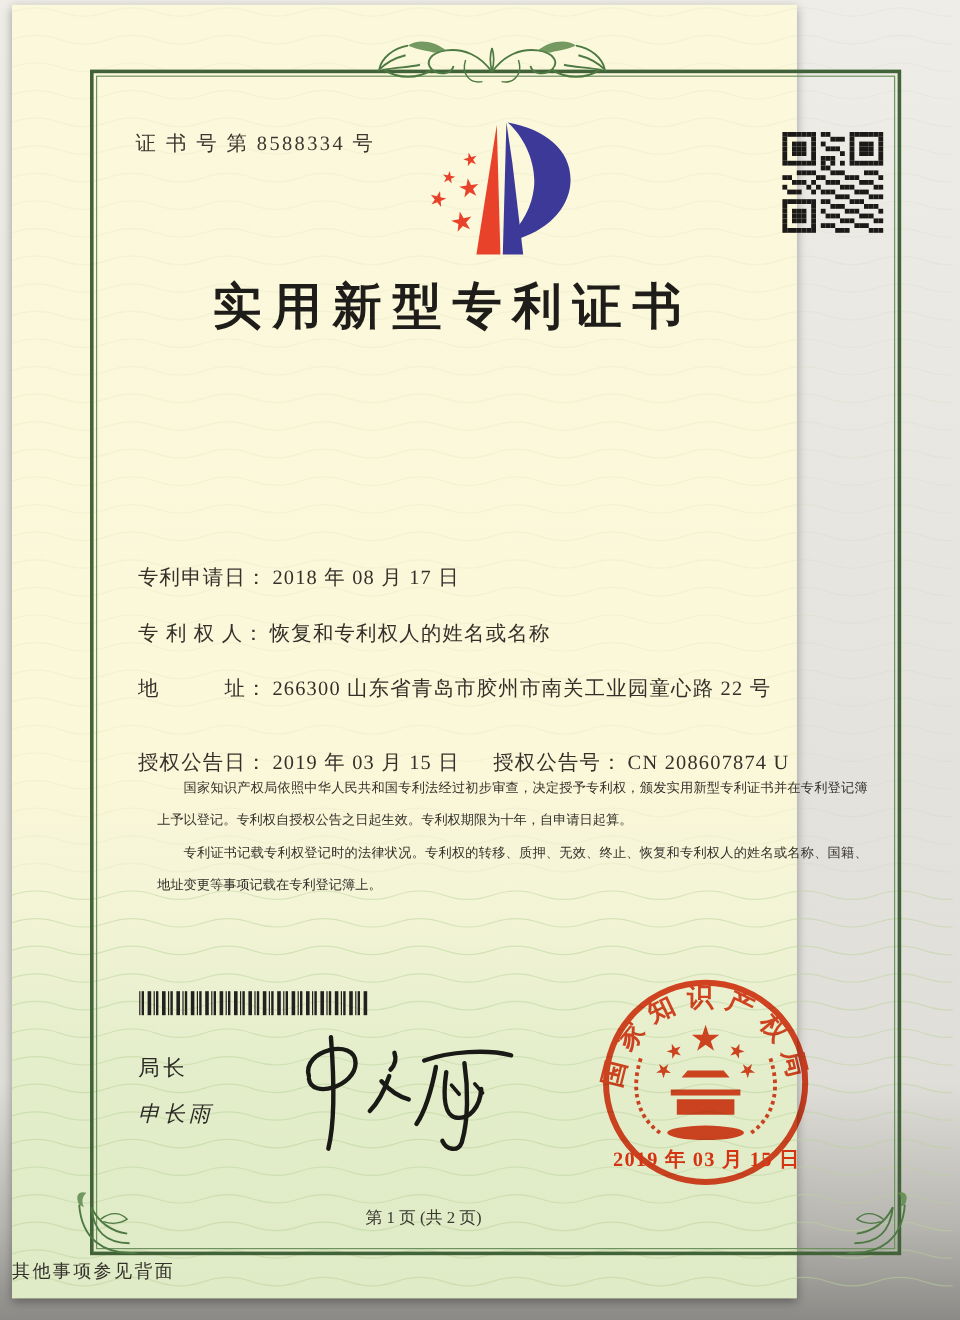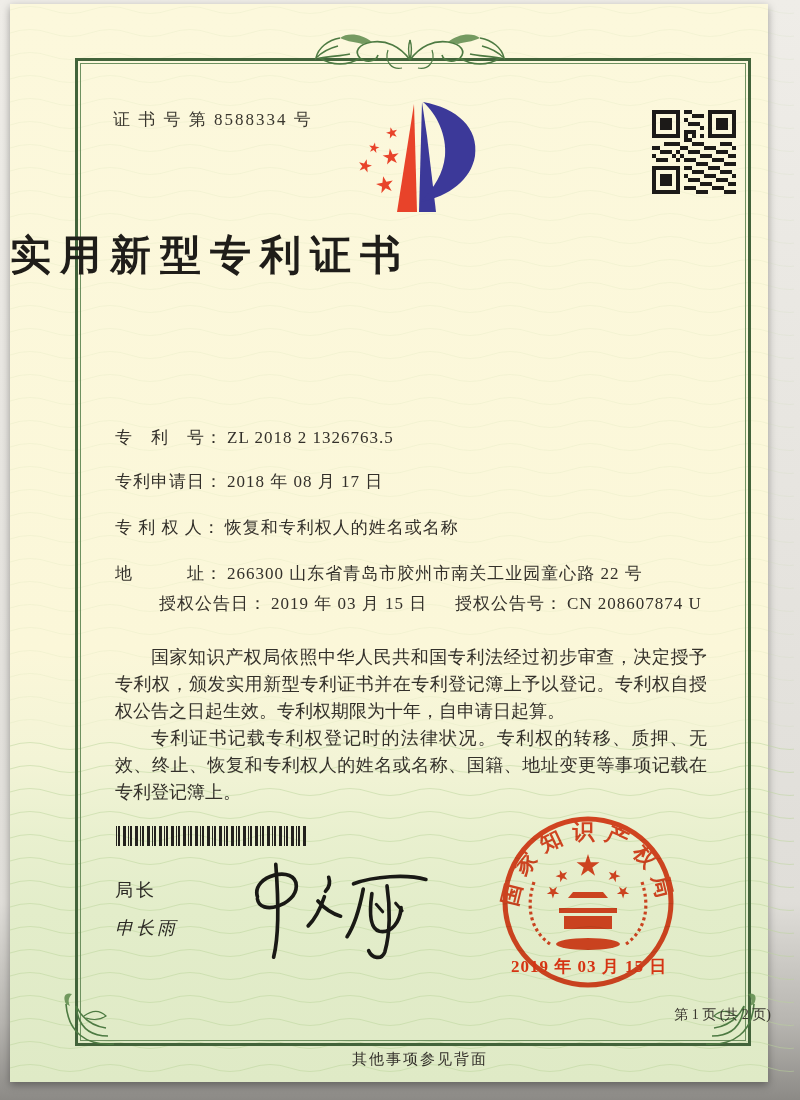--- a/index.html
+++ b/index.html
@@ -2,44 +2,44 @@
 <html><head>
 <meta charset="utf-8">
 <style>
   html,body{margin:0;padding:0;}
   body{
     width:800px;height:1100px;overflow:hidden;position:relative;
     background:linear-gradient(180deg,#efede8 0%,#e0ded9 82%,#b7b5b0 93%,#8c8a86 100%);
     font-family:"Liberation Serif","DejaVu Serif",serif;color:#2f2d28;
   }
   .paper{
-    position:absolute;left:10px;top:4px;width:758px;height:1078px;
+    position:absolute;left:10px;top:4px;width:654px;height:1078px;
     background:linear-gradient(180deg,#fcf8dc 0%,#fbf7d9 60%,#f3f4d6 70%,#e9f0cf 77%,#e3edca 84%,#dfeac6 100%);
     box-shadow:0 3px 8px rgba(0,0,0,.35);
   }
   .waves{position:absolute;left:0;top:0;width:784px;height:1078px;pointer-events:none;}
   .frame{position:absolute;left:65px;top:54px;width:670px;height:982px;border:3px solid #42633a;}
   .frame-inner{position:absolute;left:2px;top:2px;right:2px;bottom:2px;border:1px solid #6e9160;}
   .abs{position:absolute;}
   .cert-no{left:103px;top:104px;font-size:17px;letter-spacing:2px;color:#3a372f;}
-  .title{left:0;top:224px;width:100%;text-align:left;font-size:41px;font-weight:bold;
-         letter-spacing:9px;color:#1f1d19;}
+  .title{left:0;top:224px;width:100%;text-align:center;font-size:41px;font-weight:bold;
+         letter-spacing:9px;color:#1f1d19;padding-left:40px;}
   .frow{left:105px;font-size:17px;letter-spacing:1px;white-space:nowrap;color:#33302a;}
   .flabel{margin-right:4px;}
   .grant-no{position:absolute;left:296px;top:0;white-space:nowrap;text-align:right;}
-  .bodytext{left:105px;top:640px;width:592px;font-size:18px;line-height:27px;
+  .bodytext{left:121px;top:640px;width:592px;font-size:11px;line-height:27px;
             text-align:justify;color:#33302a;}
   .bodytext p{margin:0;text-indent:2em;}
   .barcode{left:106px;top:822px;height:20px;font-size:0;}
   .sig-title{left:105px;top:874px;font-size:18px;letter-spacing:3px;color:#2c2a25;}
   .sig-name{left:105px;top:912px;font-size:18px;letter-spacing:3px;color:#2c2a25;font-style:italic;}
   .seal-date{left:488px;top:951px;width:182px;text-align:center;font-size:17px;
              color:#d53413;letter-spacing:1px;font-weight:bold;}
-  .page-foot{left:3px;top:1002px;width:100%;text-align:right;font-size:14px;color:#3a372f;}
-  .back-note{left:0;top:1046px;width:100%;text-align:center;font-size:15px;color:#33302a;letter-spacing:2px;margin-left:31px;}
+  .page-foot{left:16px;top:1002px;width:100%;text-align:center;font-size:14px;color:#3a372f;}
+  .back-note{left:0;top:1046px;width:100%;text-align:left;font-size:15px;color:#33302a;letter-spacing:2px;}
   svg{display:block;}
 </style>
 </head>
 <body>
 
 <div class="paper">
 
   <svg class="waves" id="waves" viewBox="0 0 784 1078">
       <path d="M0 6 q20 -7 40 0 t40 0 t40 0 t40 0 t40 0 t40 0 t40 0 t40 0 t40 0 t40 0 t40 0 t40 0 t40 0 t40 0 t40 0 t40 0 t40 0 t40 0 t40 0 t40 0" fill="none" stroke="#b9d399" stroke-width="1" opacity="0.13"></path>
       <path d="M0 29 q20 -7 40 0 t40 0 t40 0 t40 0 t40 0 t40 0 t40 0 t40 0 t40 0 t40 0 t40 0 t40 0 t40 0 t40 0 t40 0 t40 0 t40 0 t40 0 t40 0 t40 0" fill="none" stroke="#b9d399" stroke-width="1" opacity="0.13"></path>
@@ -344,33 +344,30 @@
       <rect x="48" y="84" width="4" height="4" fill="#1c1a18"></rect>
       <rect x="52" y="84" width="4" height="4" fill="#1c1a18"></rect>
       <rect x="56" y="84" width="4" height="4" fill="#1c1a18"></rect>
       <rect x="76" y="84" width="4" height="4" fill="#1c1a18"></rect>
       <rect x="80" y="84" width="4" height="4" fill="#1c1a18"></rect>
       <rect x="84" y="84" width="4" height="4" fill="#1c1a18"></rect>
     </svg>
 
   <div class="abs title">实用新型专利证书</div>
 
-  <div class="abs frow" style="top:422px;">
-    <span class="flabel">专　利　号：</span><span>ZL 2018 2 1326763.5</span>
-  </div>
   <div class="abs frow" style="top:466px;">
     <span class="flabel">专利申请日：</span><span>2018 年 08 月 17 日</span>
   </div>
   <div class="abs frow" style="top:512px;">
     <span class="flabel">专 利 权 人：</span><span>恢复和专利权人的姓名或名称</span>
   </div>
   <div class="abs frow" style="top:558px;">
     <span class="flabel">地　　　址：</span><span>266300  山东省青岛市胶州市南关工业园童心路 22 号</span>
   </div>
-  <div class="abs frow" style="top:588px;width:592px;margin-left:44px;">
+  <div class="abs frow" style="top:620px;width:592px;">
     <span class="flabel">授权公告日：</span><span>2019 年 03 月 15 日</span>
     <span class="grant-no">
       <span class="flabel">授权公告号：</span><span>CN 208607874 U</span>
     </span>
   </div>
 
   <div class="abs bodytext">
     <p>国家知识产权局依照中华人民共和国专利法经过初步审查，决定授予专利权，颁发实用新型专利证书并在专利登记簿上予以登记。专利权自授权公告之日起生效。专利权期限为十年，自申请日起算。</p>
     <p>专利证书记载专利权登记时的法律状况。专利权的转移、质押、无效、终止、恢复和专利权人的姓名或名称、国籍、地址变更等事项记载在专利登记簿上。</p>
   </div>

